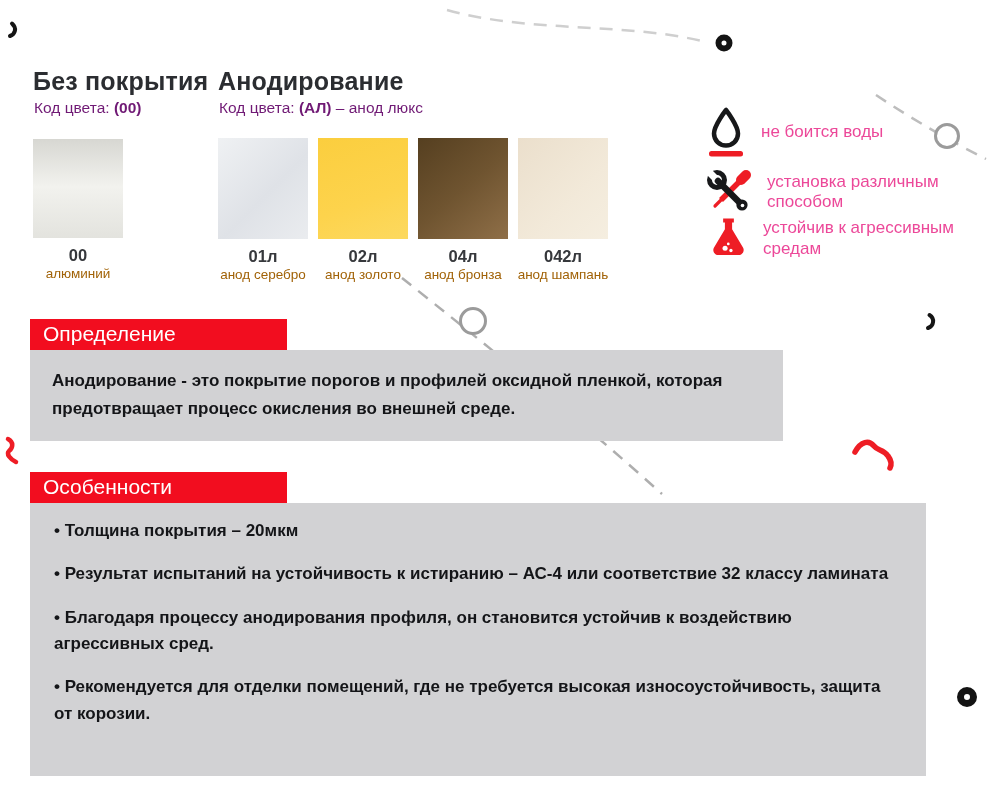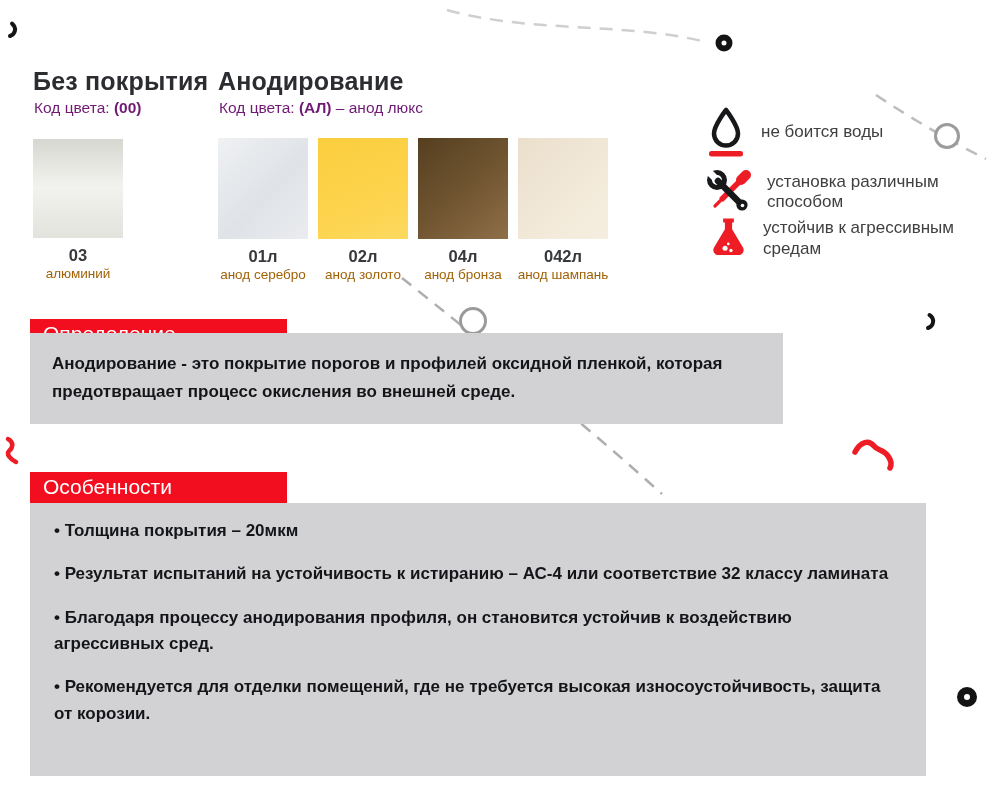--- a/index.html
+++ b/index.html
@@ -18,21 +18,21 @@
 
   
   .swatch{position:absolute;width:90px;}
   .sw-rect{width:90px;height:101px;}
   .sw-caption{width:130px;margin-left:-20px;text-align:center;margin-top:7px;line-height:1.25;}
   .sw-code{font-size:16.5px;font-weight:700;color:#36383c;}
   .sw-name{font-size:13.5px;color:#a16207;}
 
   
   .benefit{position:absolute;display:flex;align-items:center;gap:15px;}
-  .benefit .lbl{font-size:17px;color:#404040;line-height:1.2;}
+  .benefit .lbl{font-size:17px;color:#ec4899;line-height:1.2;}
   .icon-box{flex:0 0 auto;display:flex;align-items:center;justify-content:center;}
 
   
   .red-bar{
     position:absolute;height:31px;background:#F20D1F;color:#fff;
     font-size:21px;font-weight:400;line-height:30px;padding-left:13px;box-sizing:border-box;
   }
   .gray-panel{position:absolute;background:#D2D2D4;box-sizing:border-box;}
   .def-text{margin:0;padding:17px 22px 0 22px;font-size:17px;font-weight:700;color:#141518;line-height:1.62;}
   .feature-list{margin:0;padding:15px 26px 0 24px;list-style:none;}
@@ -61,21 +61,21 @@
   <div class="content">
 
     <div class="abs col-title" style="left:33px;top:67px;">Без покрытия</div>
     <div class="abs code-line" style="left:34px;top:99px;">
       <span>Код цвета:</span>
       <b>(00)</b>
     </div>
     <div class="swatch" style="left:33px;top:139px;">
       <div class="sw-rect" style="height: 99px; background: linear-gradient(rgb(215, 215, 210) 0%, rgb(242, 242, 238) 48%, rgb(227, 227, 222) 100%);"></div>
       <div class="sw-caption">
-        <div class="sw-code">03</div>
+        <div class="sw-code">00</div>
         <div class="sw-name">алюминий</div>
       </div>
     </div>
 
     <div class="abs col-title" style="left:218px;top:67px;">Анодирование</div>
     <div class="abs code-line" style="left:219px;top:99px;">
       <span>Код цвета:</span>
       <b>(АЛ)</b>
       <span>– анод люкс</span>
     </div>
@@ -141,21 +141,21 @@
           <path d="M14.5,2.5 L25.5,2.5 L25.5,6.5 L23.7,6.5 L23.7,13.5 L35,32.5 C36.8,35.9 34.3,40 30.4,40 L9.6,40 C5.7,40 3.2,35.9 5,32.5 L16.3,13.5 L16.3,6.5 L14.5,6.5 Z" fill="#EE1D25"></path>
           <circle cx="16.5" cy="33" r="2.6" fill="#ffffff"></circle>
           <circle cx="22.5" cy="35.3" r="1.7" fill="#ffffff"></circle>
           <circle cx="19.8" cy="28.6" r="1.4" fill="#ffffff"></circle>
         </svg>
       </span>
       <span class="lbl" style="width:200px;">устойчив к агрессивным средам</span>
     </div>
 
     <div class="red-bar" style="left:30px;top:319px;width:257px;">Определение</div>
-    <div class="gray-panel" style="left:30px;top:333px;width:753px;height:91px;">
+    <div class="gray-panel" style="left:30px;top:350px;width:753px;height:91px;">
       <p class="def-text">Анодирование - это покрытие порогов и профилей оксидной пленкой, которая предотвращает процесс окисления во внешней среде.</p>
     </div>
 
     <div class="red-bar" style="left:30px;top:472px;width:257px;">Особенности</div>
     <div class="gray-panel" style="left:30px;top:503px;width:896px;height:273px;">
       <ul class="feature-list">
         <li>Толщина покрытия – 20мкм</li>
         <li>Результат испытаний на устойчивость к истиранию – АС-4 или соответствие 32 классу ламината</li>
         <li>Благодаря процессу анодирования профиля, он становится устойчив к воздействию агрессивных сред.</li>
         <li>Рекомендуется для отделки помещений,  где не требуется высокая износоустойчивость, защита от корозии.</li>

